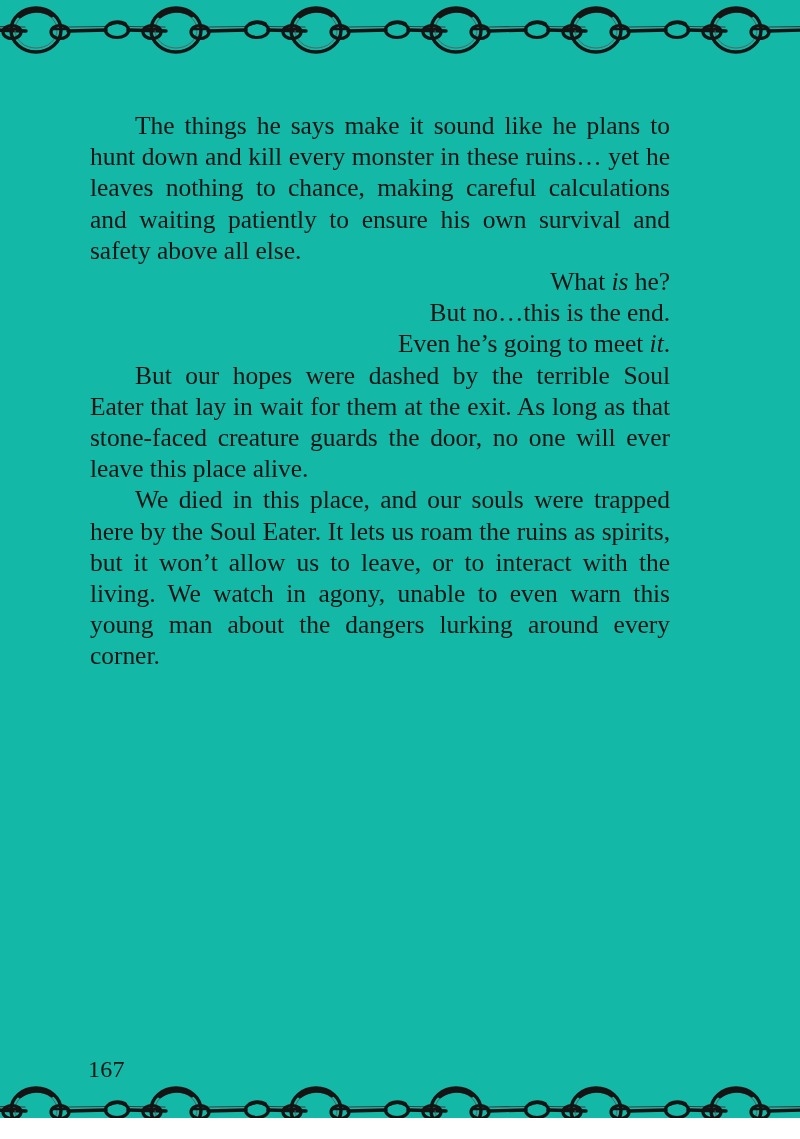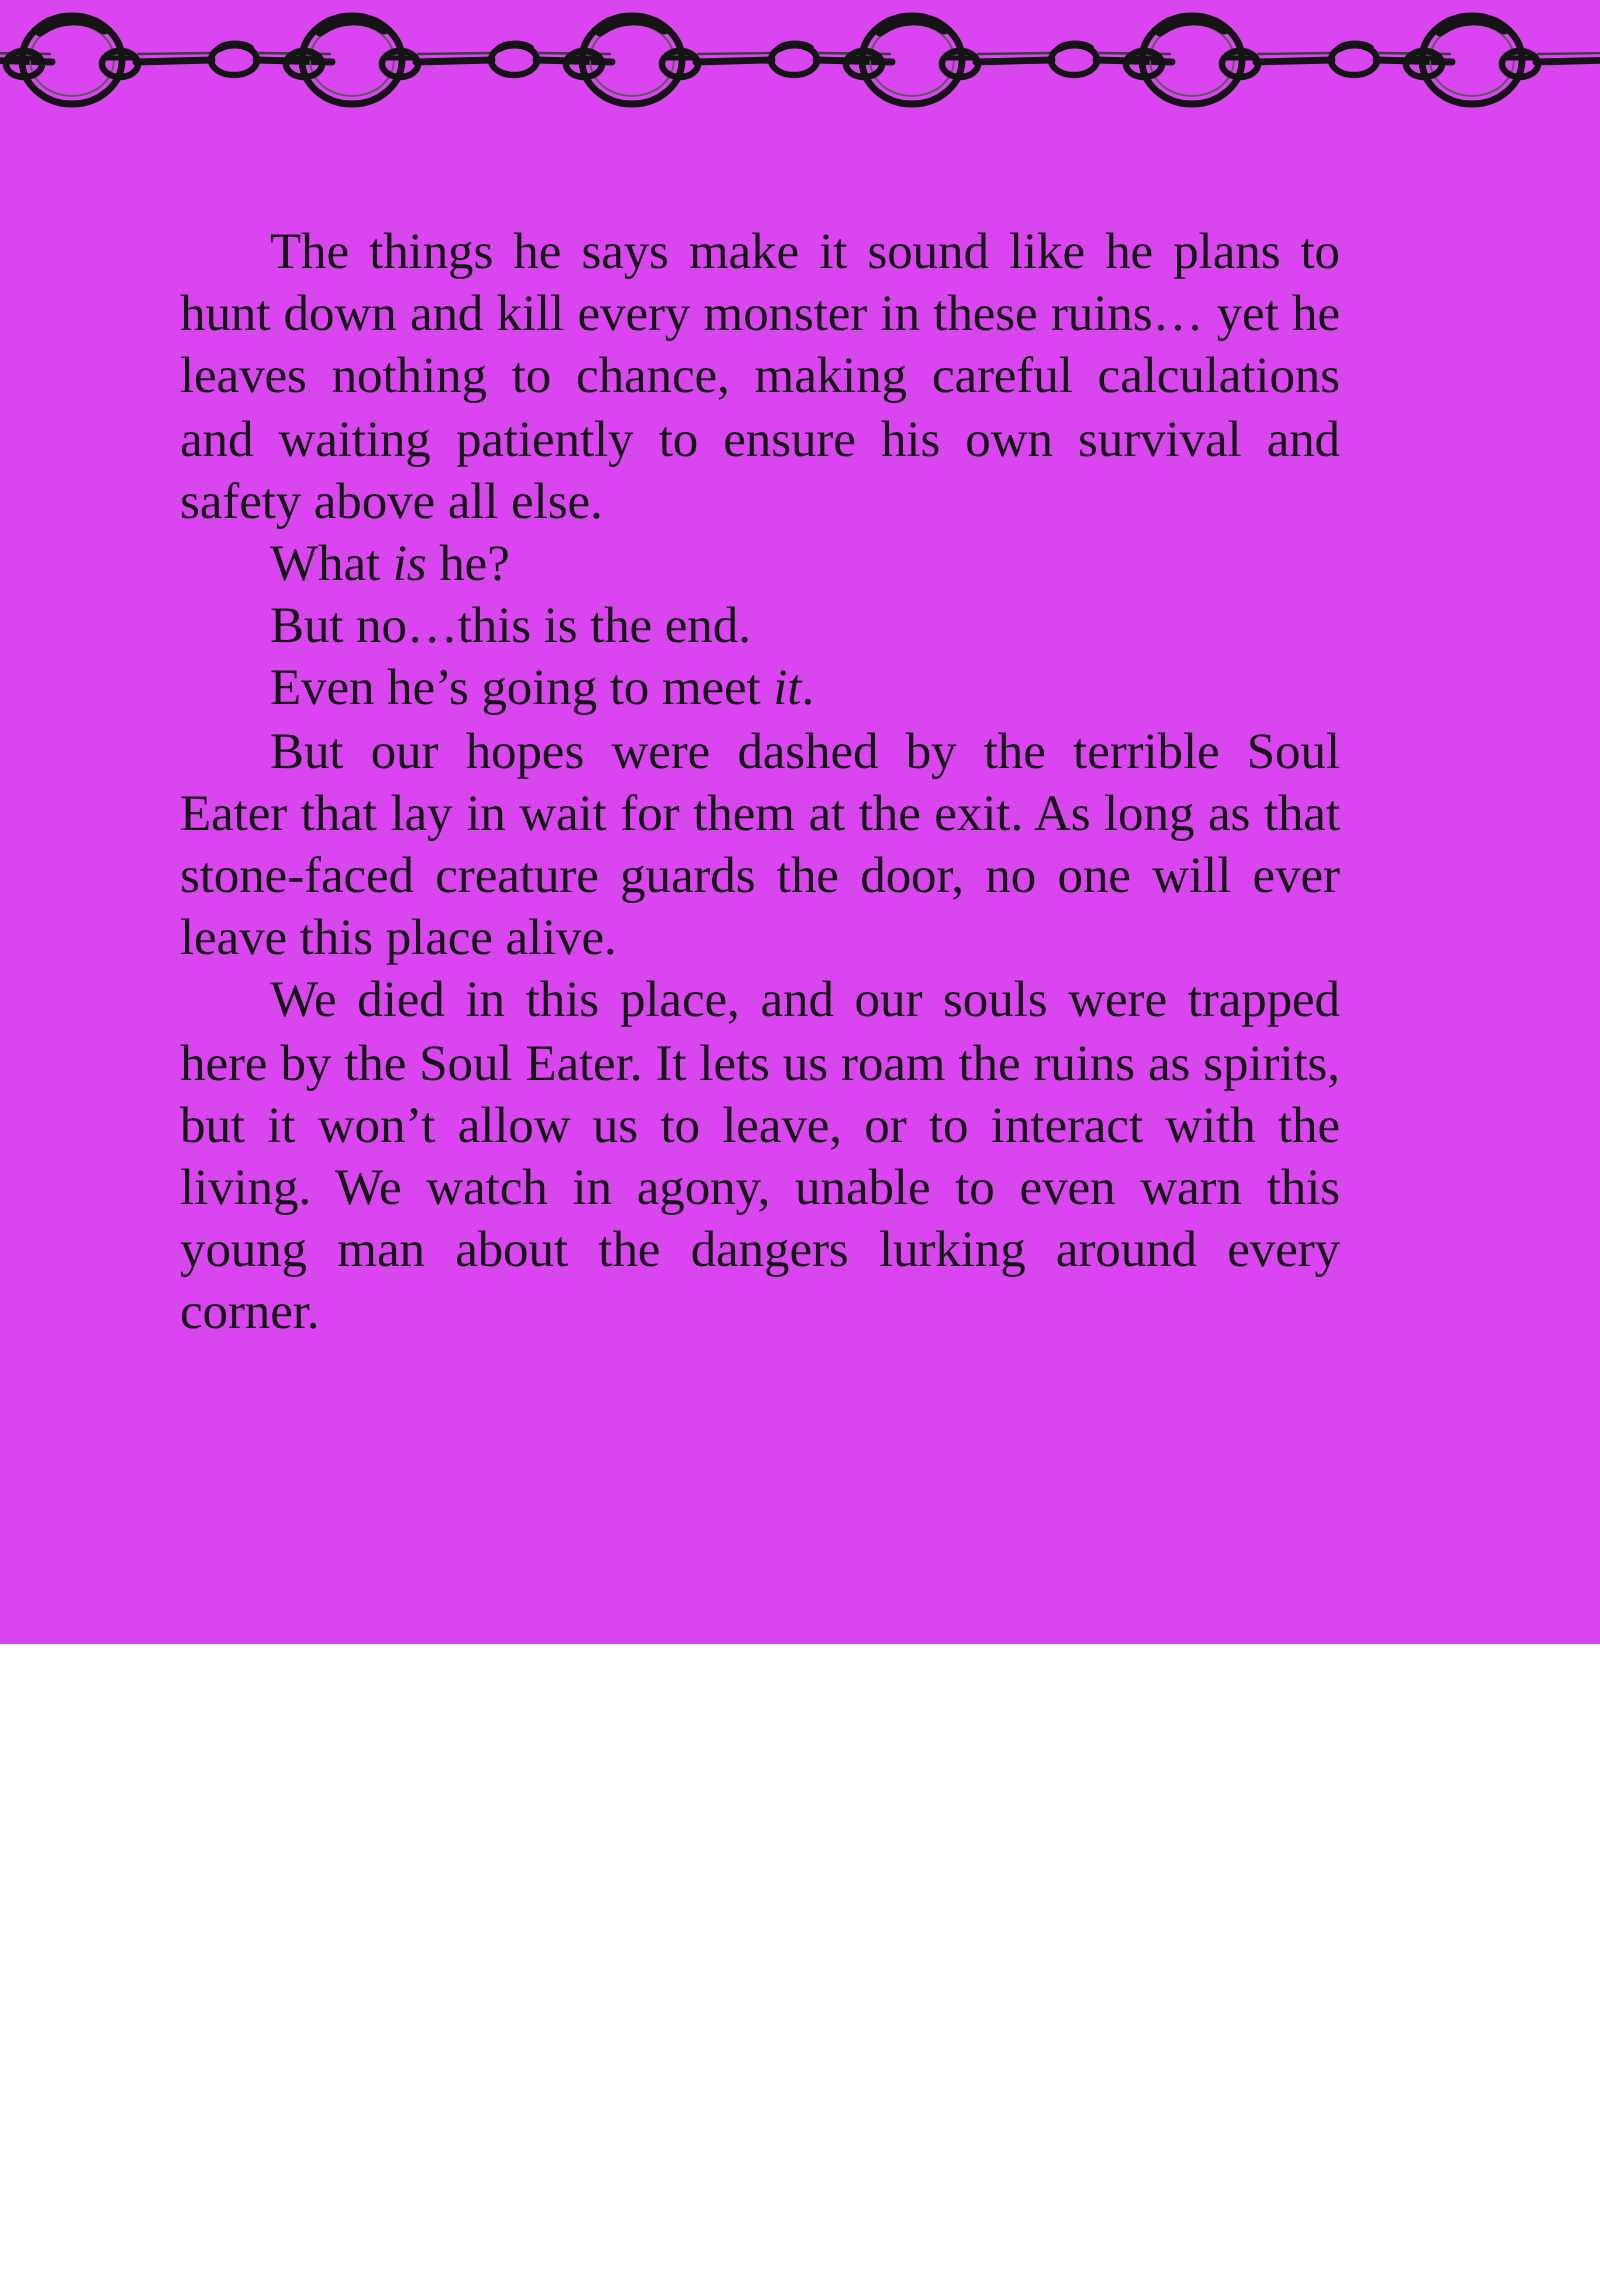--- a/index.html
+++ b/index.html
@@ -3,22 +3,22 @@
 <meta charset="utf-8">
 <style>
   html, body {
     margin: 0;
     padding: 0;
     background: #ffffff;
   }
   .page {
     position: relative;
     width: 800px;
-    height: 822px;
-    background: #d946ef;
+    height: 1118px;
+    background: #14b8a6;
     overflow: hidden;
     font-family: "Liberation Serif", "DejaVu Serif", serif;
   }
 
   
   .chain-ornament {
     position: absolute;
     left: 0;
     width: 800px;
     height: 52px;
@@ -38,21 +38,21 @@
   .para {
     margin: 0;
     text-indent: 45px;
     text-align: justify;
     font-size: 25.5px;
     line-height: 31.2px;
     color: #151515;
     -webkit-font-smoothing: antialiased;
     letter-spacing: -0.05px;
   }
-  .para.short { text-align: left; }
+  .para.short { text-align: right; }
   .para em { font-style: italic; }
 
   
   .page-number {
     position: absolute;
     left: 88px;
     top: 1058px;
     font-size: 24px;
     line-height: 22px;
     color: #151515;

